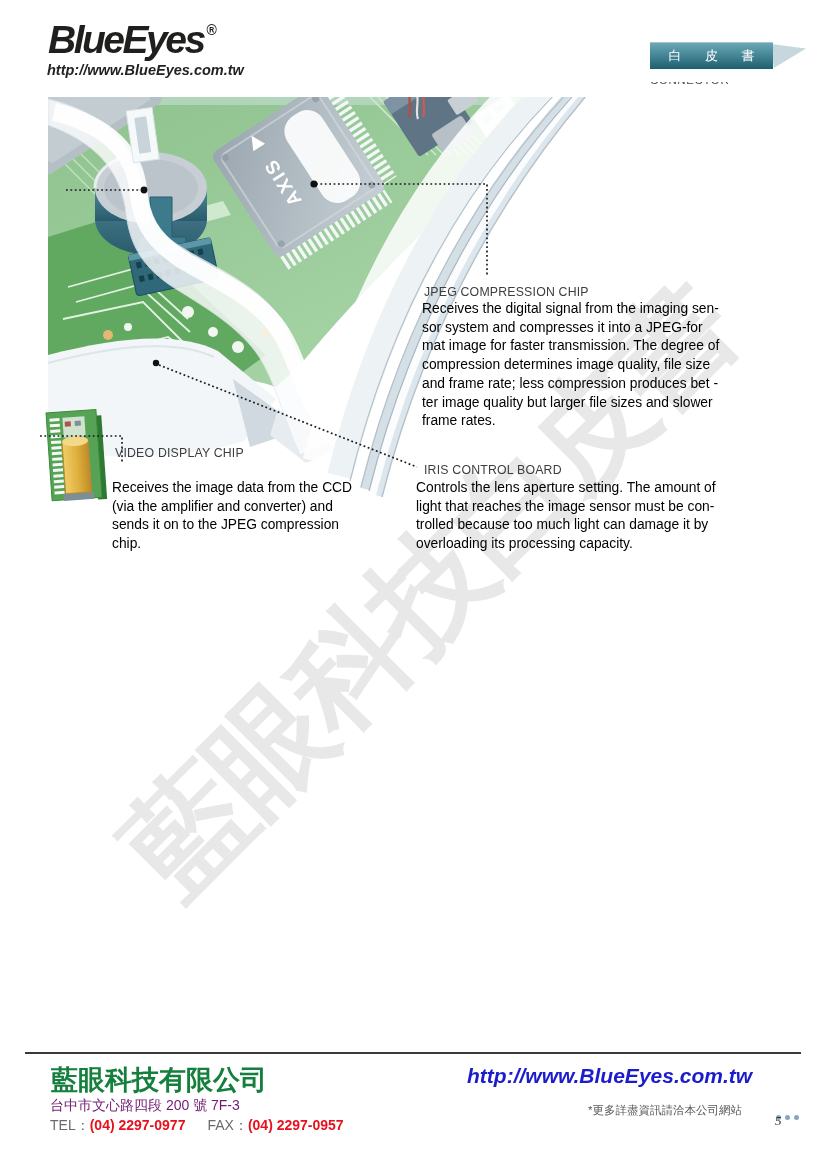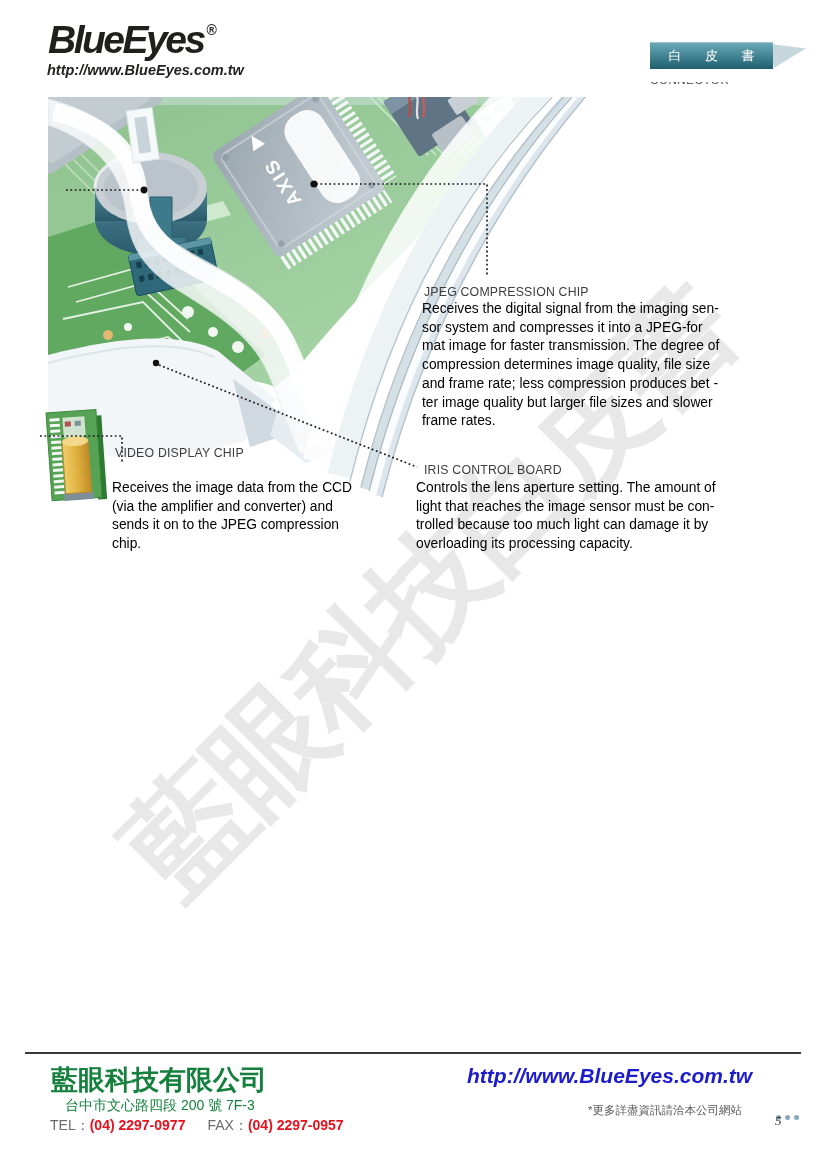--- a/index.html
+++ b/index.html
@@ -52,21 +52,21 @@
   }
   #jpeg-label{left:424px; top:285px;}
   #jpeg-body{left:422px; top:300px; width:362px;}
   #video-label{left:115px; top:446px;}
   #video-body{left:112px; top:479px; width:320px;}
   #iris-label{left:424px; top:463px;text-align:right;}
   #iris-body{left:416px; top:479px; width:362px;}
   
   .footer-rule{position:absolute; left:25px; top:1052px; width:776px; height:2px; background:#3a3a3a; z-index:2;}
   .company{position:absolute; left:51px; top:1062px; font-size:27px; font-weight:bold; color:#15803d; z-index:2;}
-  .address{position:absolute; left:50px; top:1097px; font-size:14px; color:#15803d; z-index:2;margin-left:15px;}
+  .address{position:absolute; left:50px; top:1097px; font-size:14px; color:#701a75; z-index:2;}
   .telline{position:absolute; left:50px; top:1117px; font-size:14px; color:#6b6b6b; z-index:2;text-align:right;}
   .telline b{color:#e8101c; font-weight:bold;}
   .telline .gap{display:inline-block; width:22px;}
   .footer-url{
     position:absolute; left:467px; top:1064px; font-size:21px; font-weight:bold;
     font-style:italic; color:#1c1ccc; z-index:2;
   }
   .footer-note{position:absolute; right:84px; top:1103px; font-size:11.5px; color:#595959; z-index:2;}
   .dots{position:absolute; left:776px; top:1106px; z-index:2;}
   .dots i{display:inline-block; width:5px; height:5px; border-radius:50%; background:#8aa6bc; margin-right:4px;}

